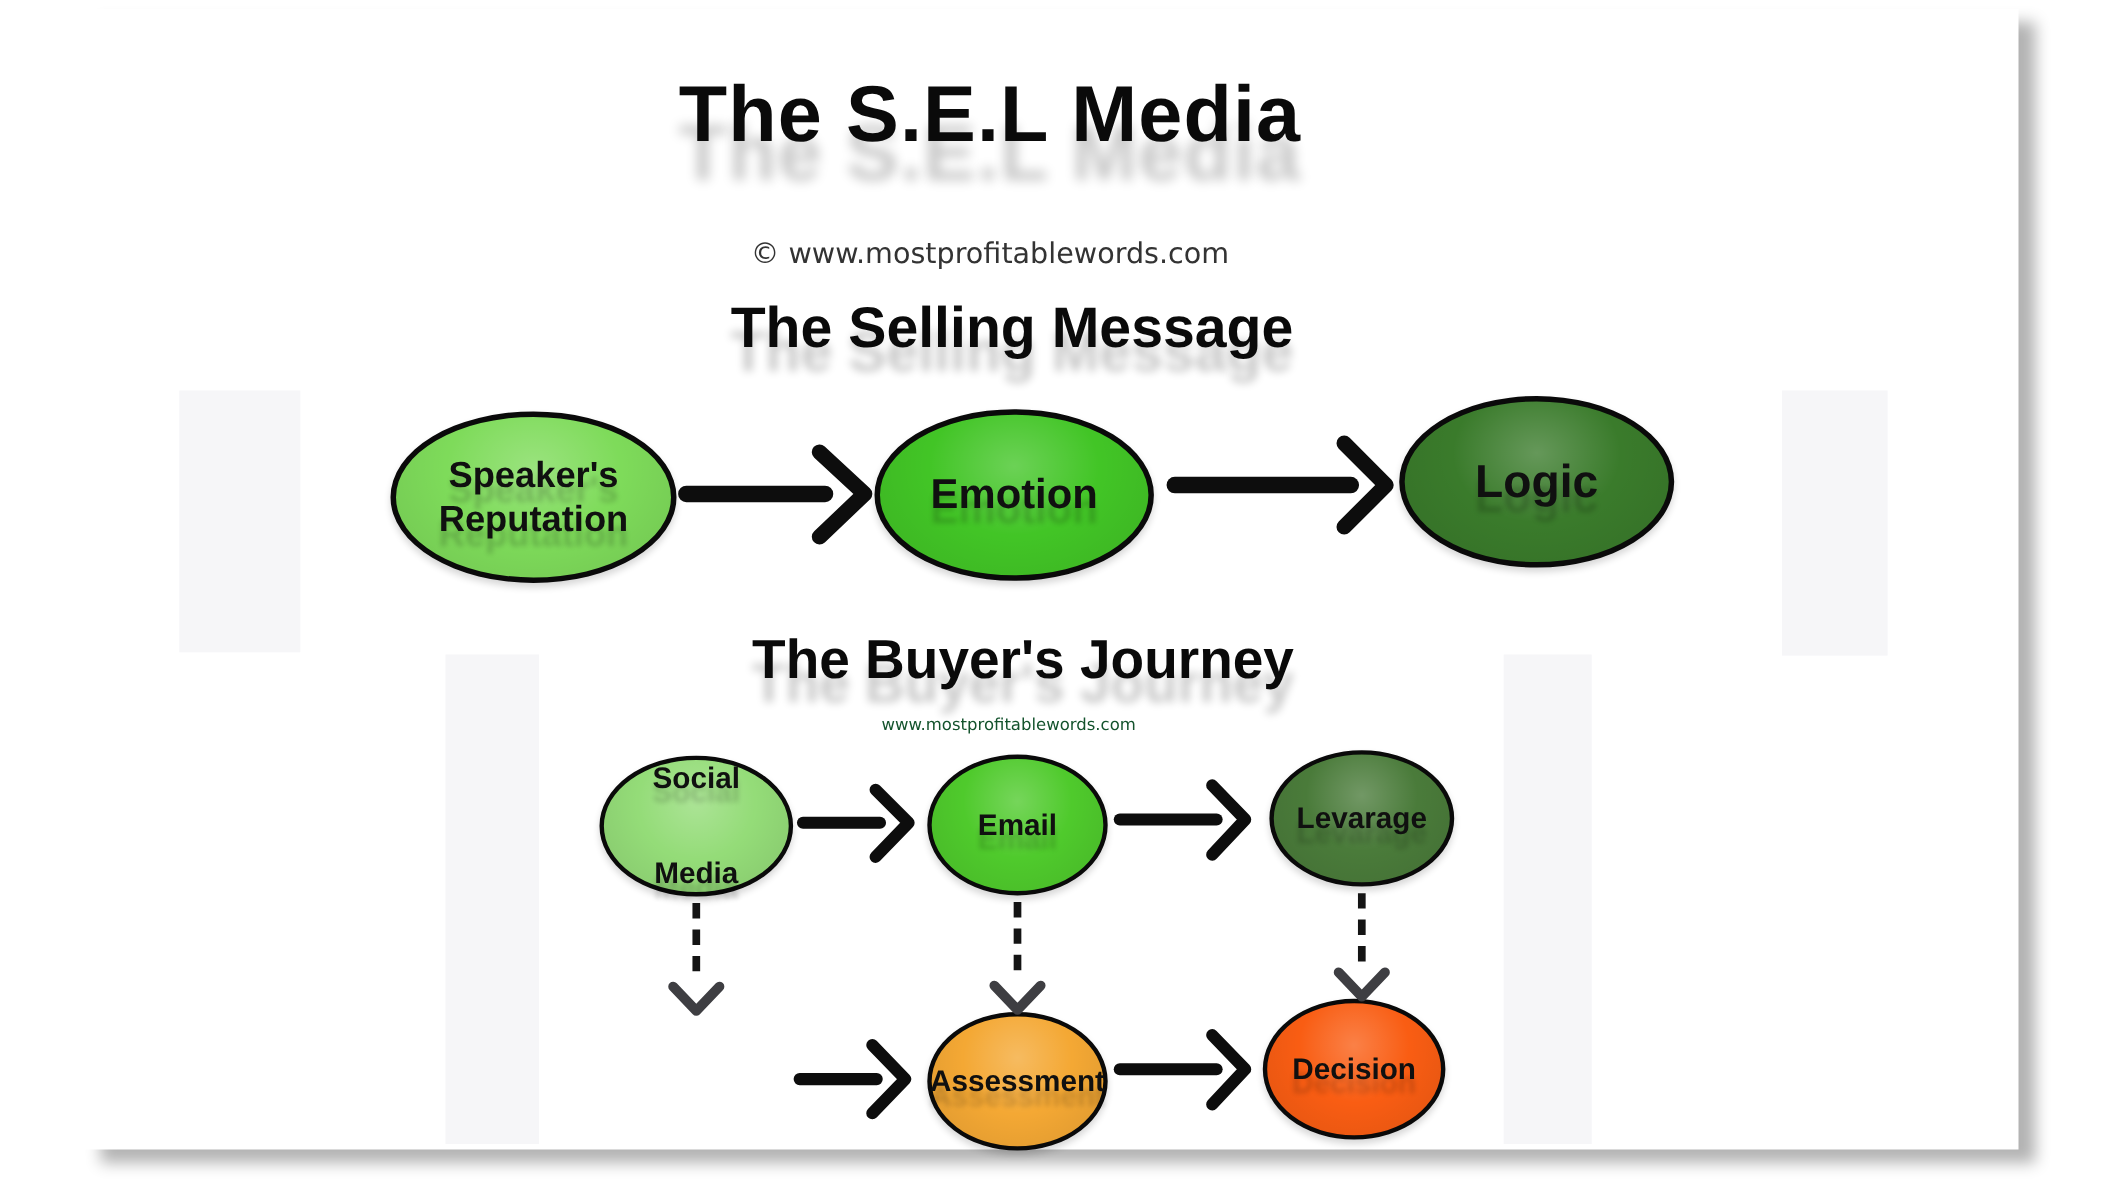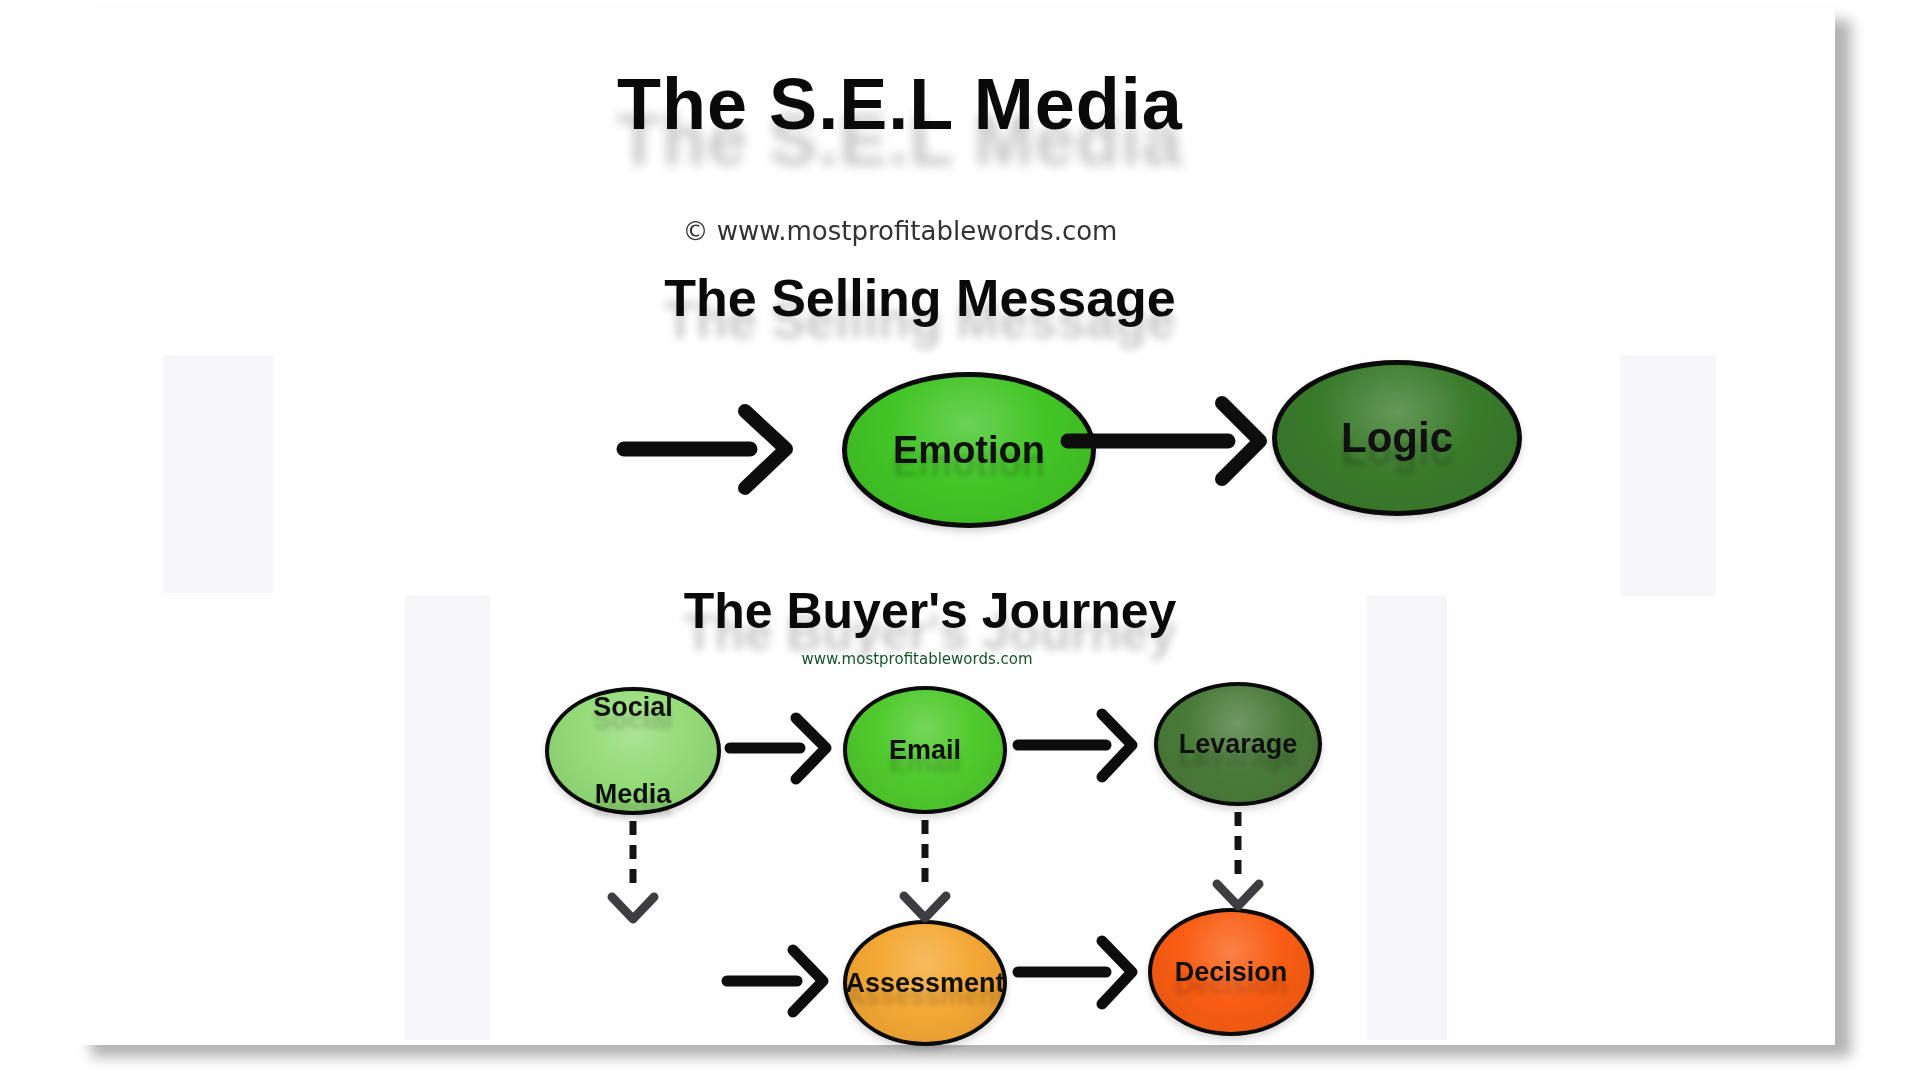--- a/index.html
+++ b/index.html
@@ -10,21 +10,21 @@
   .wm-block{position:absolute;background:#f6f6f8;z-index:1;}
   .txt{position:absolute;text-align:center;color:#0a0a0a;z-index:2;white-space:nowrap;}
   .title{font-size:72px;font-weight:bold;letter-spacing:1px;line-height:1;
          text-shadow:0 36px 11px rgba(0,0,0,0.22);}
   .subtitle{font-size:35px;font-weight:bold;line-height:1;
             text-shadow:0 22px 7px rgba(0,0,0,0.20);}
   .copyright{font-family:"DejaVu Sans",sans-serif;font-size:26px;font-weight:400;color:#333;
              line-height:1;}
   .h-section{font-weight:bold;line-height:1;text-shadow:0 22px 8px rgba(0,0,0,0.22);}
   .h1{font-size:52px;}
-  .h2{font-size:50px;margin-top:12px;}
+  .h2{font-size:50px;}
   .watermark{font-family:"DejaVu Sans",sans-serif;font-size:15px;font-weight:400;color:#14532d;
              line-height:1;}
   .node{position:absolute;border:5px solid #0a0a0a;border-radius:50%;z-index:2;
         display:flex;flex-direction:column;align-items:center;justify-content:center;
         box-sizing:border-box;box-shadow:0 4px 7px rgba(0,0,0,0.16);
         background-image:radial-gradient(ellipse at 50% 32%,rgba(255,255,255,0.22),rgba(255,255,255,0) 45%,rgba(0,0,0,0.07) 82%);}
   .node .nl{font-weight:bold;color:#101010;text-shadow:0 13px 5px rgba(0,0,0,0.18);line-height:1.18;}
   .s1 .nl{font-size:33px;line-height:40px;}
   .s2 .nl{font-size:38px;}
   .s3 .nl{font-size:42px;}
@@ -48,21 +48,25 @@
 
 
   <div class="txt copyright" style="left:400px;top:218px;width:1000px">© www.mostprofitablewords.com</div>
 
   <div class="txt h-section h1" style="left:420px;top:272px;width:1000px">The Selling Message</div>
 
   <div class="txt h-section h2" style="left:430px;top:574px;width:1000px">The Buyer's Journey</div>
 
   <div class="txt watermark" style="left:417px;top:652px;width:1000px">www.mostprofitablewords.com</div>
 
-  <div class="node s2" style="left: 842px; top: 372px; width: 254px; height: 156px; background-color: rgb(66, 197, 38);">
+  <div class="node s1" style="left: 355px; top: 374px; width: 260px; height: 156px; background-color: rgb(126, 219, 90);">
+    <span class="nl">Speaker's</span>
+    <span class="nl">Reputation</span>
+  </div>
+  <div class="node s2" style="left: 795px; top: 372px; width: 254px; height: 156px; background-color: rgb(66, 197, 38);">
     <span class="nl">Emotion</span>
   </div>
   <div class="node s3" style="left: 1272px; top: 360px; width: 250px; height: 156px; background-color: rgb(58, 123, 43);">
     <span class="nl">Logic</span>
   </div>
 
   <div class="node buyer" style="left: 545px; top: 687px; width: 176px; height: 128px; background-color: rgb(148, 220, 120); justify-content: space-between;">
     <span class="nl">Social</span>
     <span class="nl">Media</span>
   </div>

